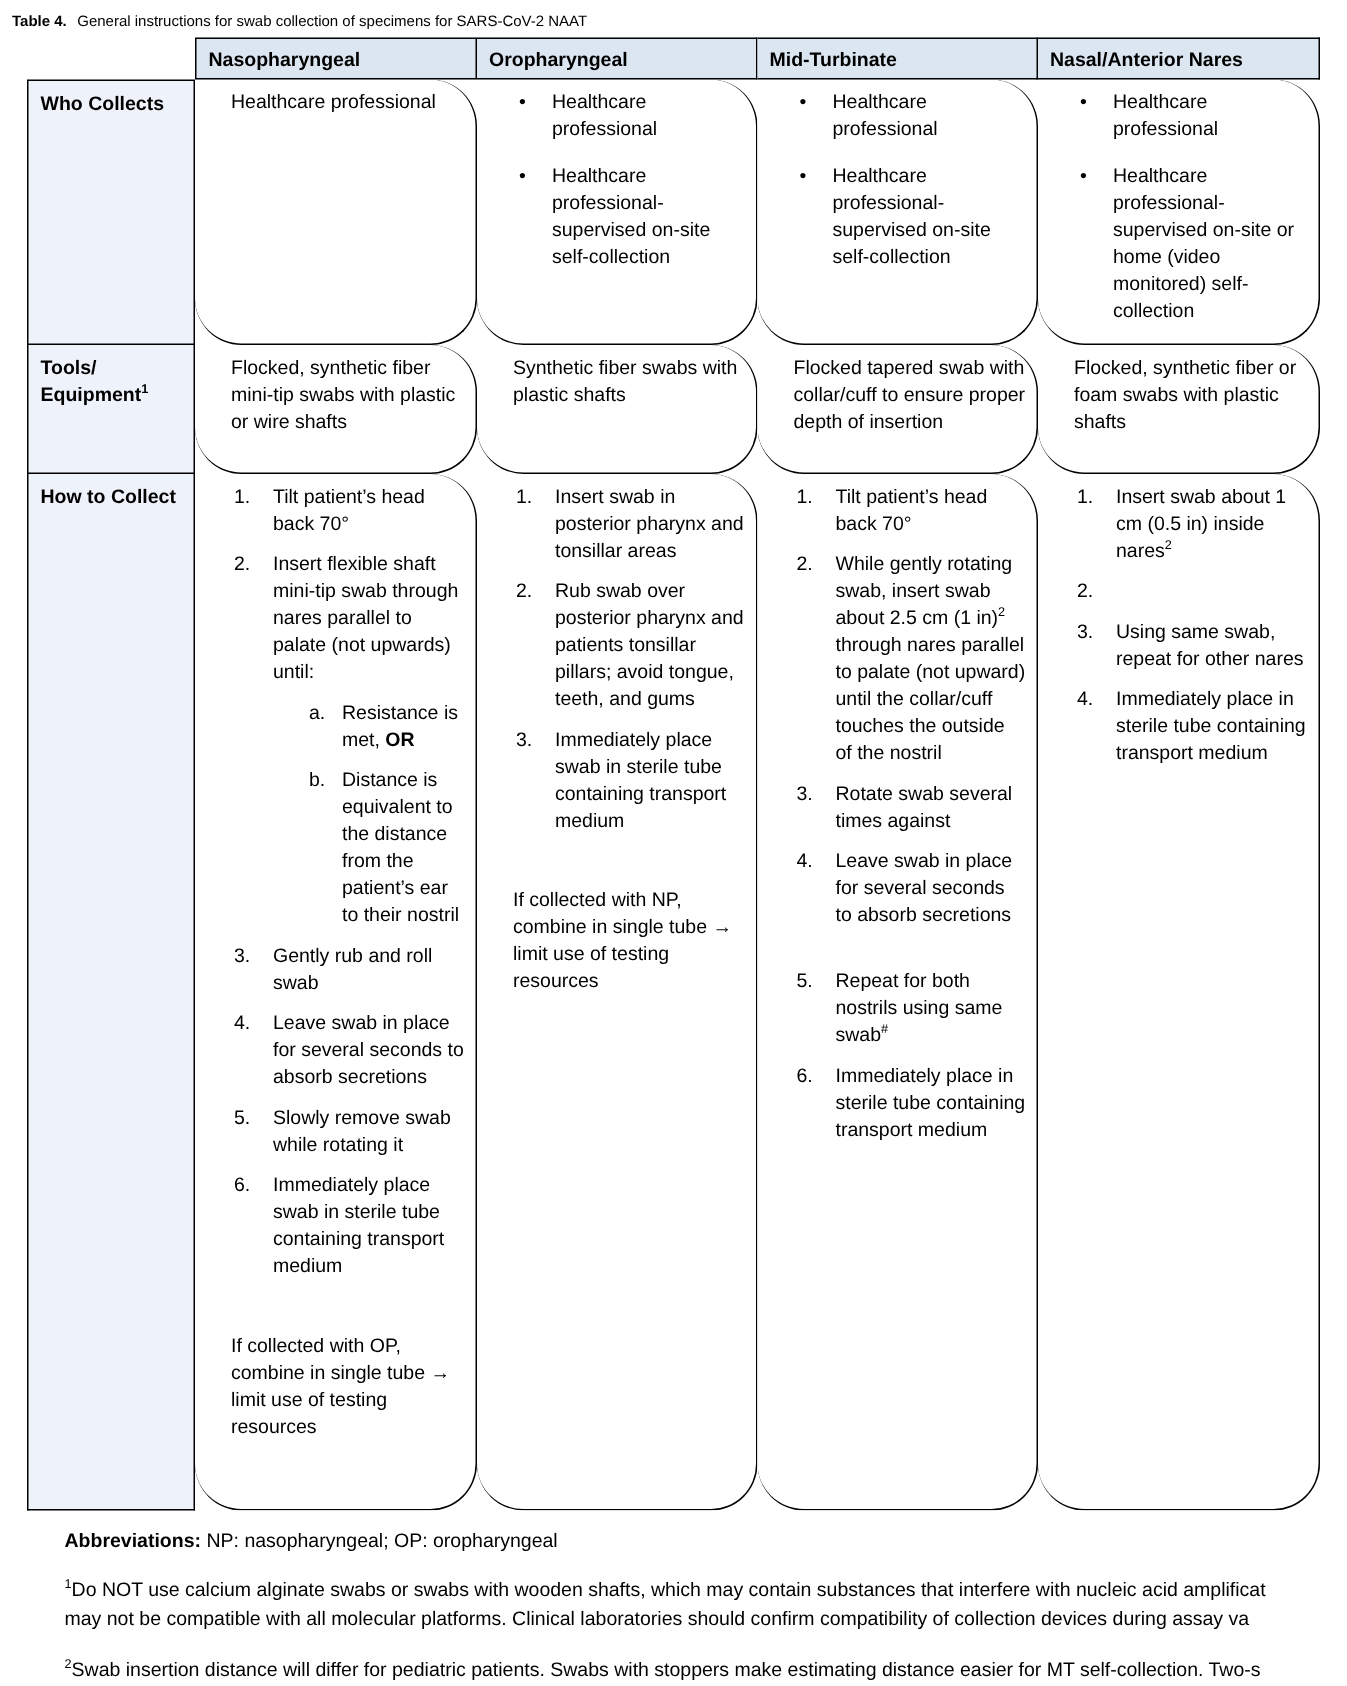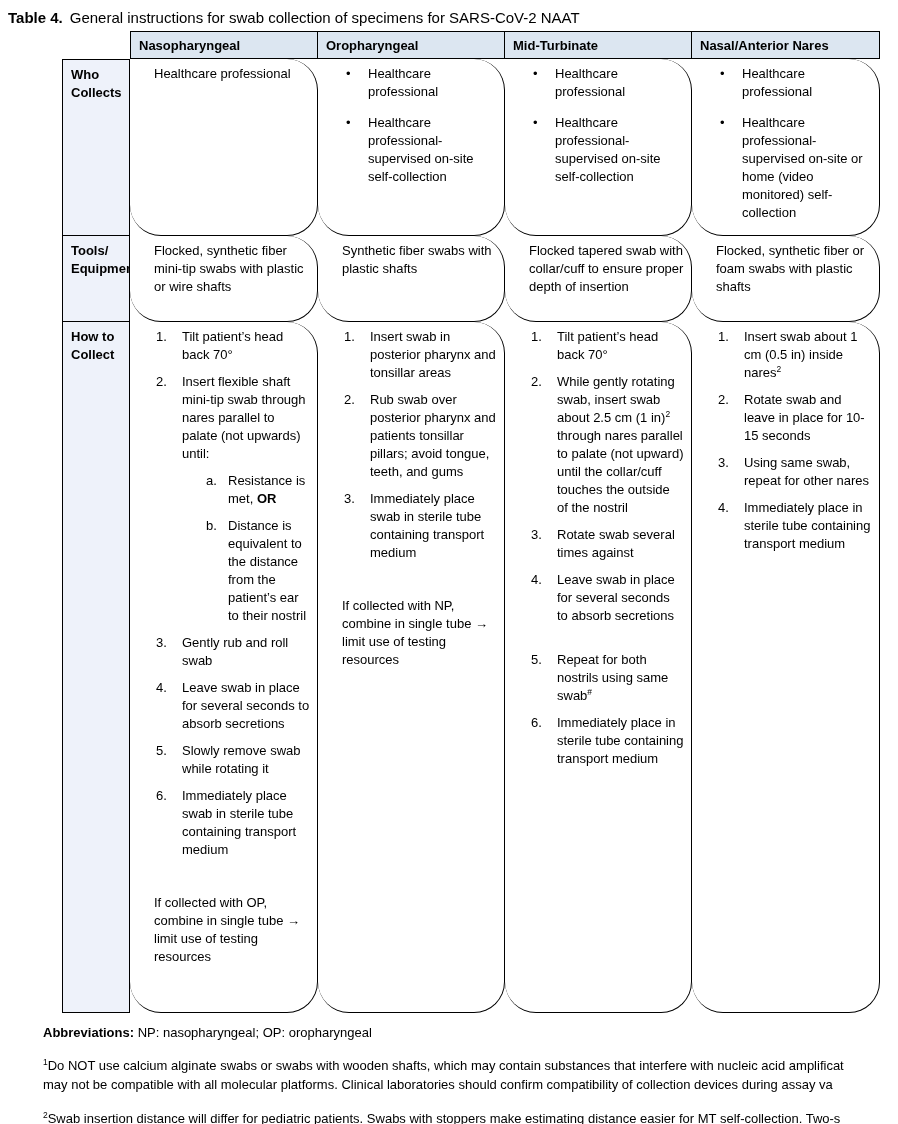--- a/index.html
+++ b/index.html
@@ -3,21 +3,21 @@
 <meta charset="utf-8">
 <style>
   * { box-sizing: border-box; margin: 0; padding: 0; }
   html, body { background: #ffffff; }
   body {
     width: 898px; height: 1124px; overflow: hidden;
     font-family: "Liberation Sans", sans-serif;
     color: #000; font-size: 13px;
   }
   .page { padding: 9px 0 0 8px; }
-  .title { font-size: 15px; margin-bottom: 5px; }
+  .title { font-size: 10px; margin-bottom: 5px; }
   .title .tlabel { font-weight: bold; margin-right: 7px; }
 
   .tbl {
     display: grid;
     margin-left: 10px;
     grid-template-columns: 112px 188px 187px 187px 188px;
     grid-template-rows: 28px 177px 86px 691px;
     width: 862px;
   }
   .tbl > div { overflow: hidden; }
@@ -26,21 +26,21 @@
     background: var(--header-fill, #dce6f1);
     border: 1px solid #000; border-left: none;
     font-weight: bold; display: flex; align-items: center;
     padding: 0 8px; font-size: 13px;
   }
   .head.first { border-left: 1px solid #000; }
   .rowhead {
     background: var(--rowhead-fill, #eef2fa);
     border-left: 1px solid #000; border-right: 1px solid #000;
     border-bottom: 1px solid #000;
-    font-weight: bold; padding: 6px 6px 0 8px; line-height: 1.35; margin-left: 44px;
+    font-weight: bold; padding: 6px 6px 0 8px; line-height: 1.35;
   }
   .rowhead.rfirst { border-top: 1px solid #000; }
   .cell {
     border-right: 1px solid #000; border-bottom: 1px solid #000;
     padding: 6px 7px 0 24px; line-height: 18px; border-radius: 31px;
   }
   .para { margin-bottom: 9px; }
   .bullet-item { display: flex; margin-bottom: 13px; }
   .bullet-glyph { flex: 0 0 26px; padding-left: 4px; }
   .num-item { display: flex; margin-bottom: 9px; }
@@ -201,21 +201,20 @@
           <div class="ni-text">Immediately place in sterile tube containing transport medium</div>
         </div>
       </div>
     <div class="cell" id="c23">
         <div class="num-item">
           <div class="num-label">1.</div>
           <div class="ni-text">Insert swab about 1 cm (0.5 in) inside nares<sup>2</sup></div>
         </div>
         <div class="num-item">
           <div class="num-label">2.</div>
-          <div class="ni-text">Rotate swab and leave in place for 10-15 seconds</div>
         </div>
         <div class="num-item">
           <div class="num-label">3.</div>
           <div class="ni-text">Using same swab, repeat for other nares</div>
         </div>
         <div class="num-item">
           <div class="num-label">4.</div>
           <div class="ni-text">Immediately place in sterile tube containing transport medium</div>
         </div>
       </div>

